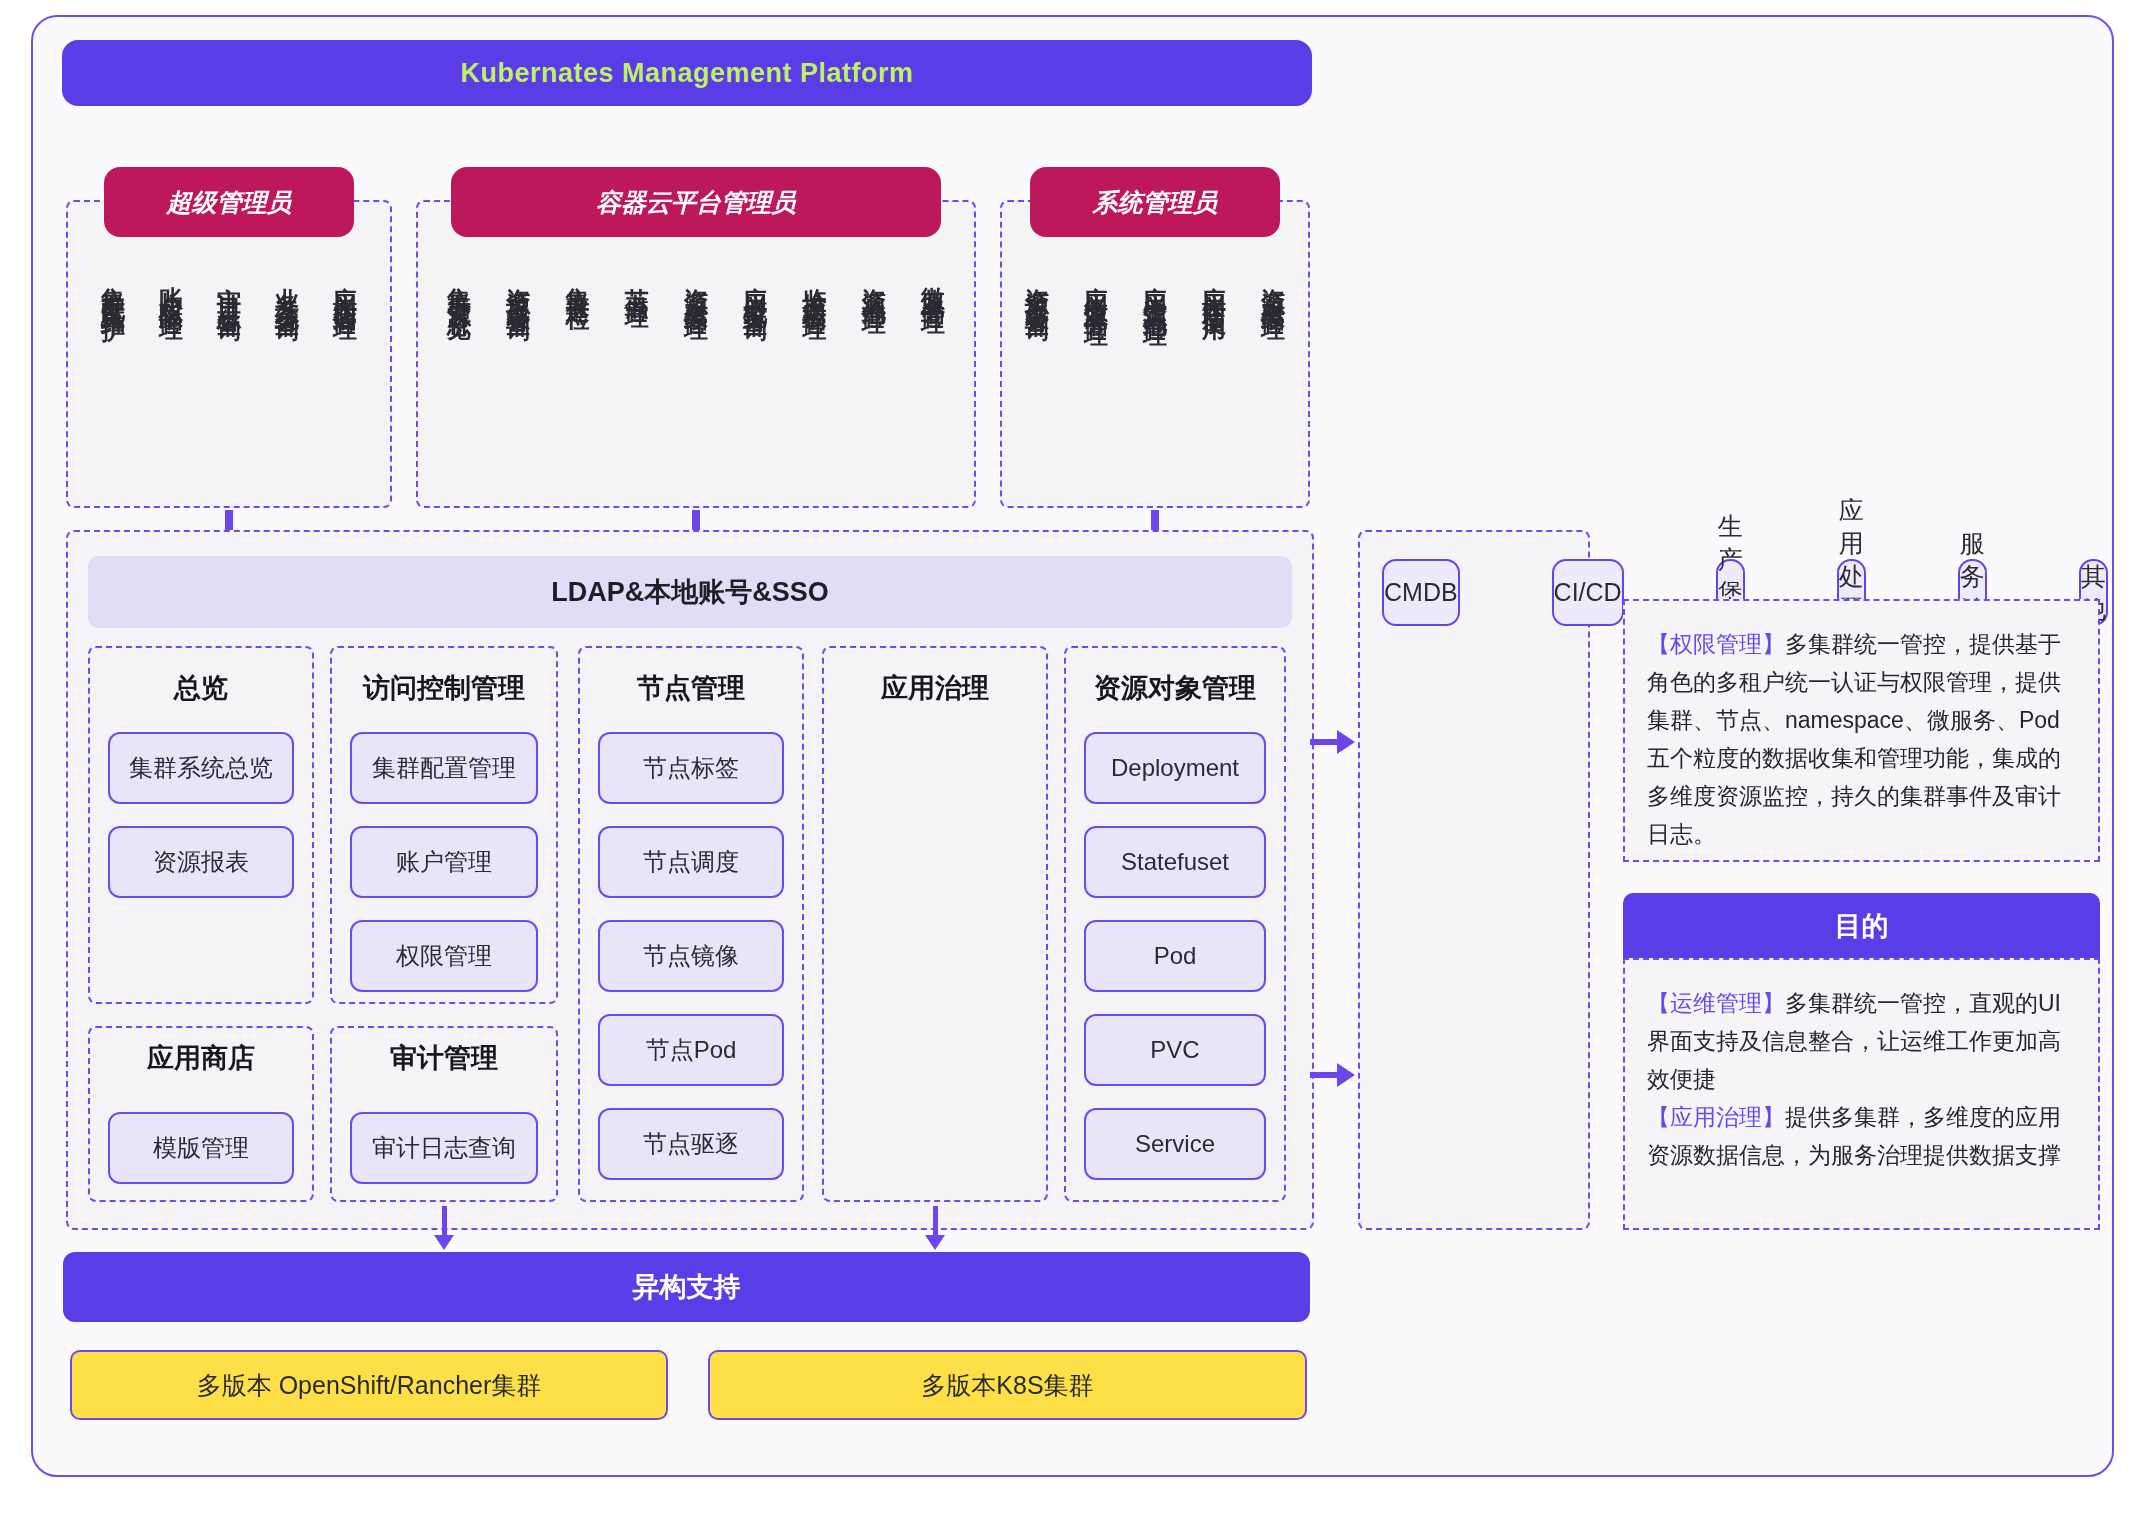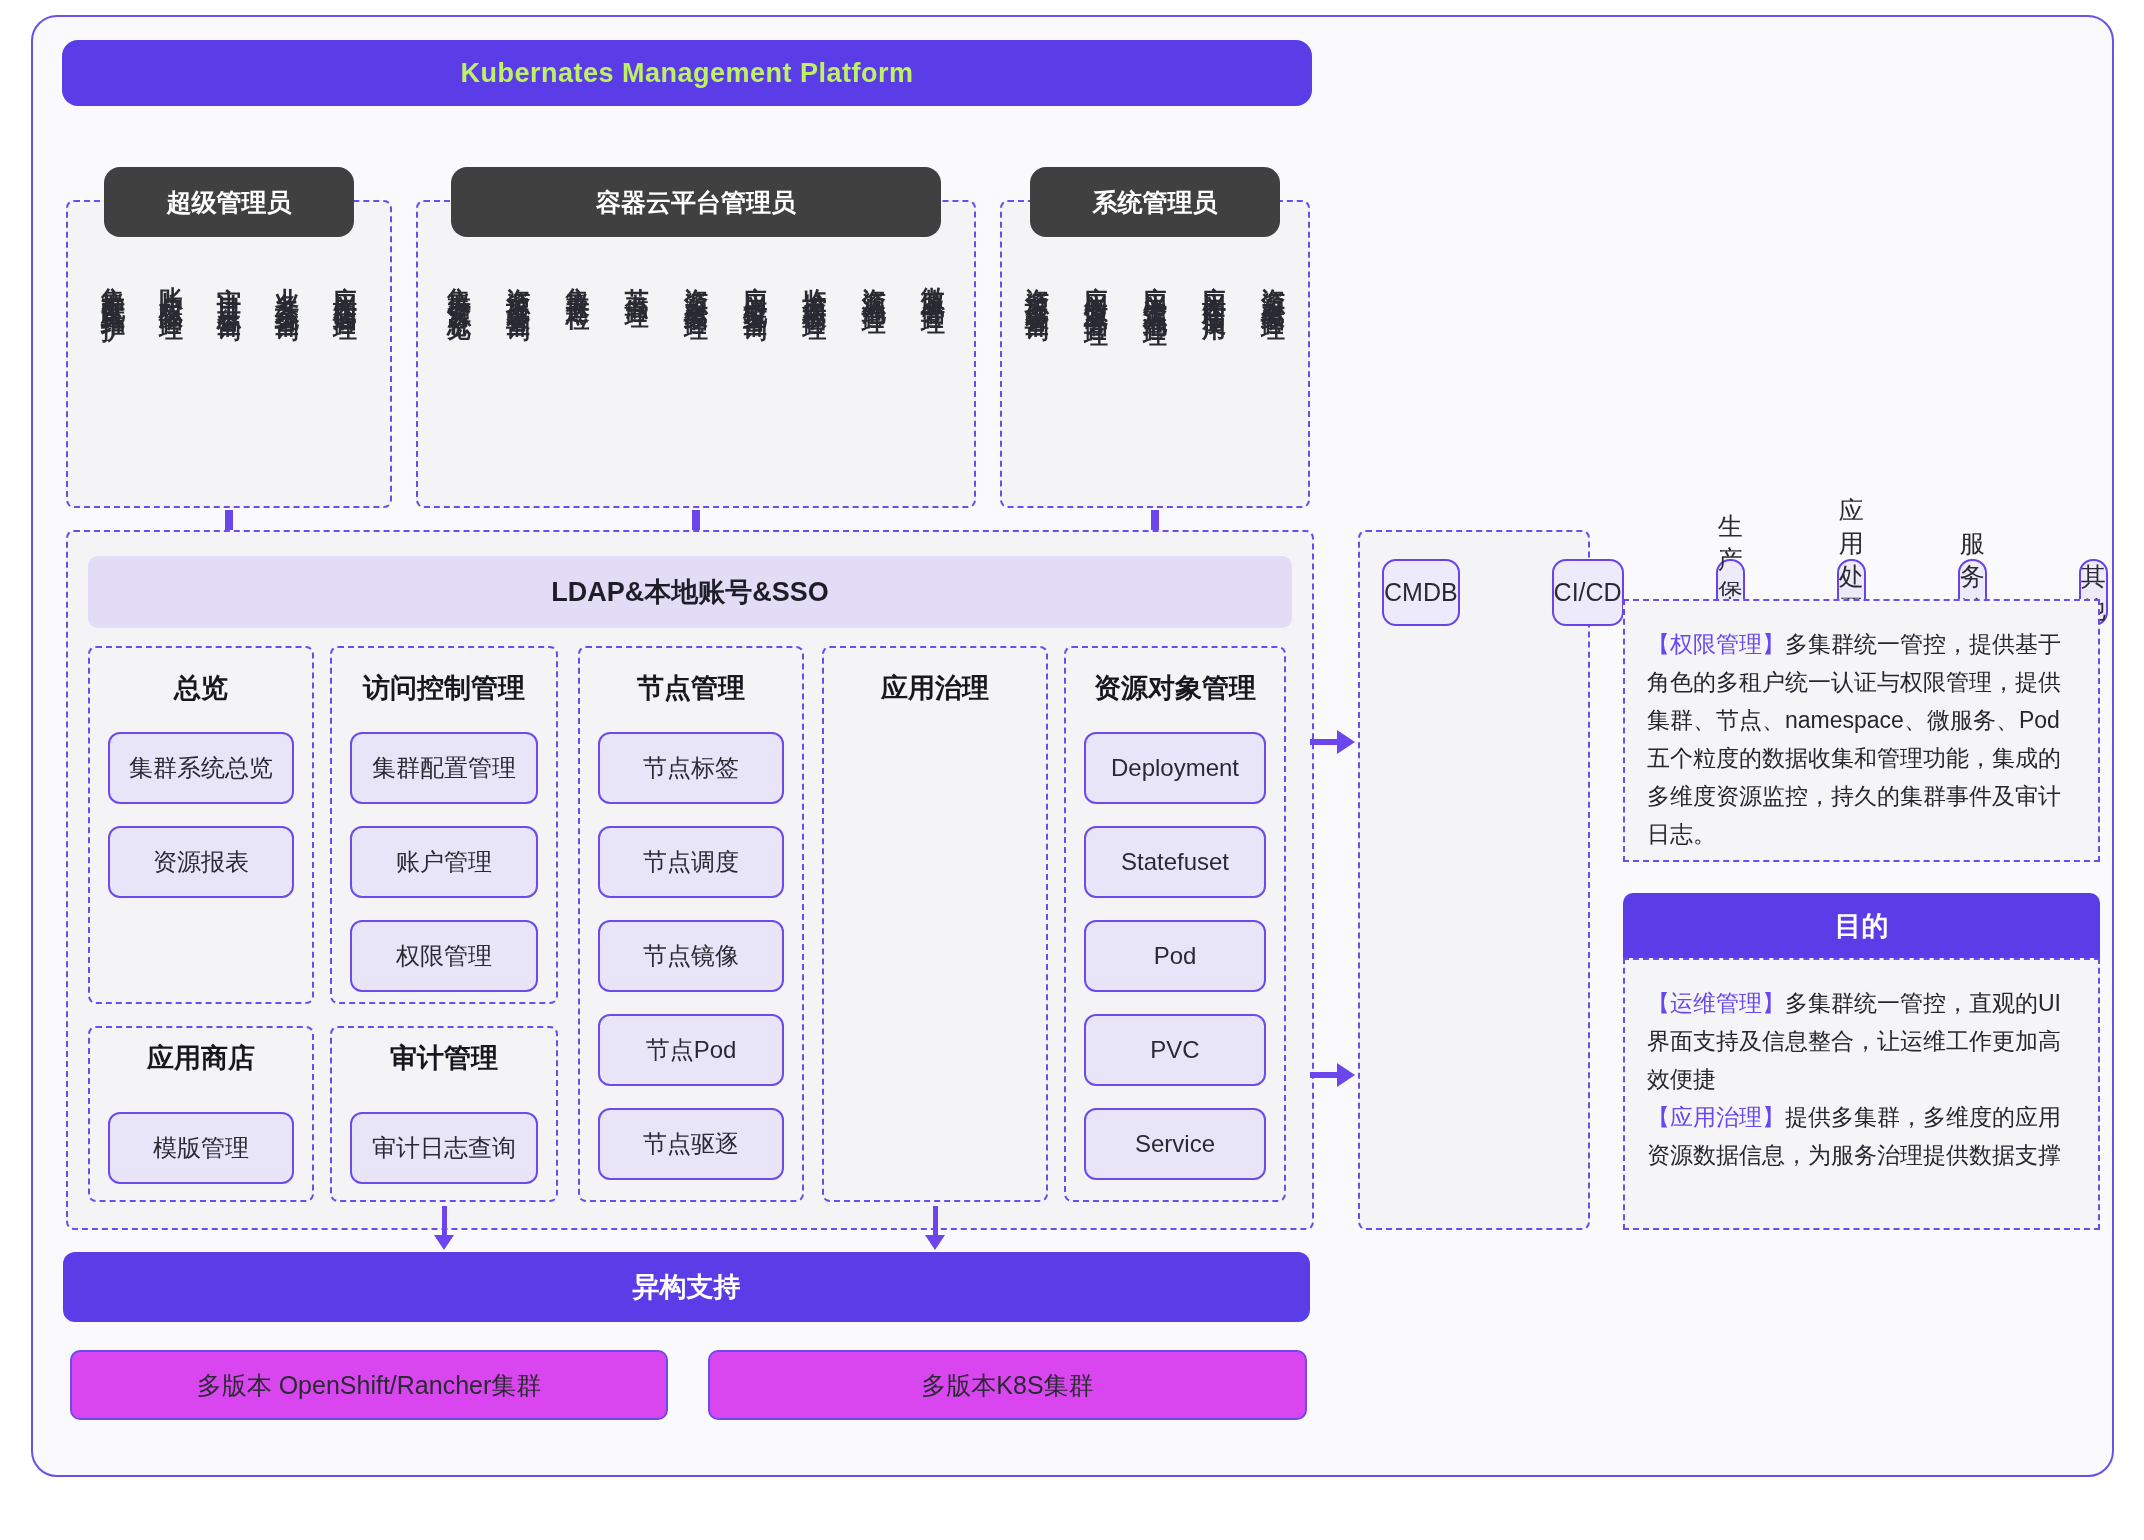--- a/index.html
+++ b/index.html
@@ -14,23 +14,23 @@
             background:#5b3de8; border-radius:16px; display:flex; align-items:center; justify-content:center;
             color:#bef264; font-size:27px; font-weight:bold; letter-spacing:.5px; }
 
   
   .role-group { position:absolute; top:167px; }
   .rg1 { left:66px;  width:326px; }
   .rg2 { left:416px; width:560px; }
   .rg3 { left:1000px; width:310px; }
   .role-box { position:absolute; top:33px; left:0; width:100%; height:308px;
               background:#f4f4f6; border:2px dashed #6b4ded; border-radius:8px; }
-  .role-pill { position:relative; z-index:2; height:70px; margin:0 auto; background:#404040;
+  .role-pill { position:relative; z-index:2; height:70px; margin:0 auto; background:#be185d;
                border-radius:16px; display:flex; align-items:center; justify-content:center;
-               color:#ffffff; font-size:25px; font-weight:bold; }
+               color:#ffffff; font-size:25px; font-weight:bold;font-style:italic; }
   .rg1 .role-pill { width:250px; } .rg2 .role-pill { width:490px; } .rg3 .role-pill { width:250px; }
   .role-items { position:absolute; z-index:1; top:101px; left:0; right:0; display:flex; justify-content:space-between; }
   .rg1 .role-items { padding:0 34px; } .rg2 .role-items { padding:0 30px; } .rg3 .role-items { padding:0 24px; }
   .vitem { writing-mode:vertical-lr; text-orientation:upright; font-size:24px; font-weight:bold;
            letter-spacing:6px; color:#2a2a33; line-height:26px; }
 
   
   .big-box { position:absolute; left:66px; top:530px; width:1248px; height:700px;
              background:#f4f4f6; border:2px dashed #6b4ded; border-radius:8px; }
   .ldap-bar { position:absolute; left:88px; top:556px; width:1204px; height:72px;
@@ -66,21 +66,21 @@
   .ph1 { top:533px; height:66px; } .ph2 { top:893px; height:65px; }
   .panel-body { position:absolute; left:1623px; width:477px; background:#f5f5f8;
                 border:2px dashed #6b4ded; padding:24px 22px 0 22px; font-size:23px; line-height:38px; color:#26262e; }
   .pb1 { top:599px; height:263px; } .pb2 { top:958px; height:272px; }
   .ptag { color:#6847ef; }
 
   
   .hetero-bar { position:absolute; left:63px; top:1252px; width:1247px; height:70px; background:#5b3de8;
                 border-radius:12px; display:flex; align-items:center; justify-content:center;
                 color:#fff; font-size:27px; font-weight:bold; }
-  .cluster-box { position:absolute; top:1350px; height:70px; background:#d946ef; border:2px solid #6d4aec;
+  .cluster-box { position:absolute; top:1350px; height:70px; background:#fde047; border:2px solid #6d4aec;
                  border-radius:10px; display:flex; align-items:center; justify-content:center; font-size:25px; color:#2a2a33; }
   .cb1 { left:70px; width:598px; } .cb2 { left:708px; width:599px; }
 
   
   .arrow-down { position:absolute; width:24px; height:42px; }
   .arrow-down .shaft { position:absolute; left:8px; top:0; width:8px; height:26px; background:#6c46ec; }
   .arrow-down .head { position:absolute; left:0; top:24px; width:0; height:0;
                       border-left:12px solid transparent; border-right:12px solid transparent; border-top:17px solid #6c46ec; }
   .ad1 { left:217px; top:510px; } .ad2 { left:684px; top:510px; } .ad3 { left:1143px; top:510px; }
   .arrow-down.thin { width:20px; height:44px; }

